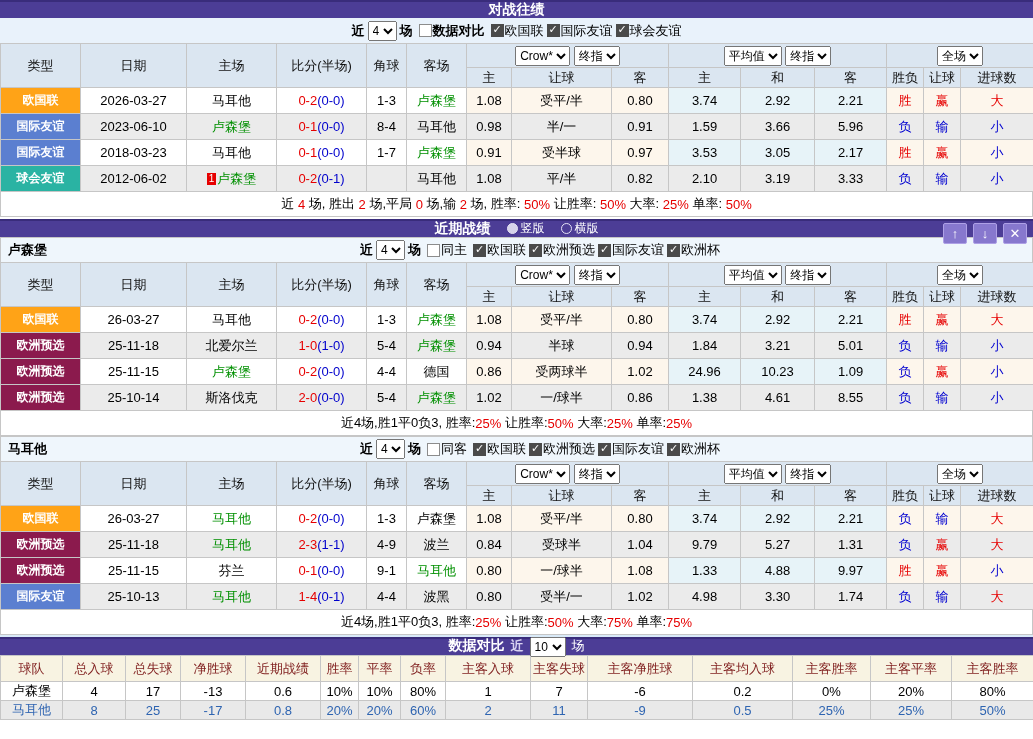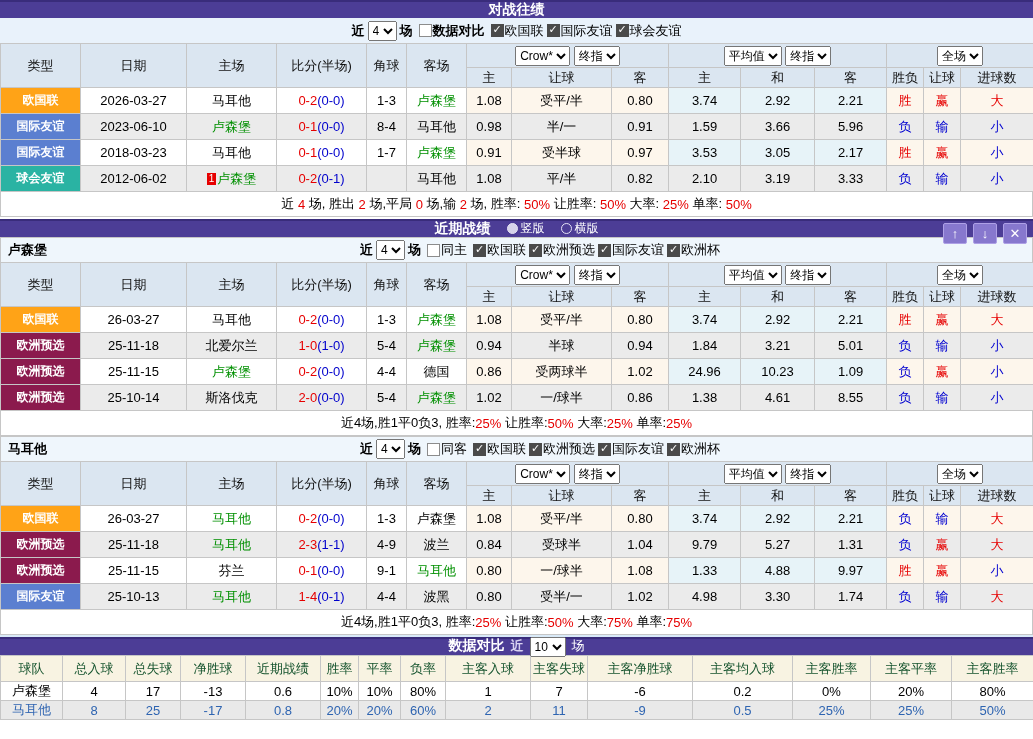--- a/index.html
+++ b/index.html
@@ -39,21 +39,21 @@
 .mark{background:#E60000;color:#fff;font-size:10px;line-height:12px;padding:0 2px;display:inline-block;margin-right:1px;vertical-align:1px}
 .c-r{color:#E60000}
 .c-b{color:#0000D0}
 .c-k{color:#000}
 .summary{height:25px;display:flex;align-items:center;justify-content:center;background:#fff;border:1px solid #C6C6C6;border-top:none;white-space:pre}
 .teamfilter{height:25px;background:#EFF6FC;display:flex;align-items:center;border:1px solid #C6C6C6;border-bottom:none}
 .teamfilter .tname{font-weight:bold;padding-left:7px}
 .teamfilter .fgroup{margin-left:auto;margin-right:312px;display:flex;align-items:center;gap:3px}
 table.compare{width:1033px;table-layout:fixed;border-collapse:collapse}
 .compare th,.compare td{border:1px solid #C6C6C6;text-align:center;padding:0 2px;overflow:hidden;white-space:nowrap}
-.compare thead th{background:#F8F3E2;color:#14532d;height:26px;font-weight:normal}
+.compare thead th{background:#F8F3E2;color:#7f1d1d;height:26px;font-weight:normal}
 .compare tbody td{height:19px}
 tr.crow td{background:#fff}
 tr.crow.blue td{background:#E9E9E9;color:#2E64B1}
 .gap{height:2px;background:#fff}
 .bluegap{height:2px;background:#D9EAF8}
 </style>
 </head>
 <body>
 
 <div>

